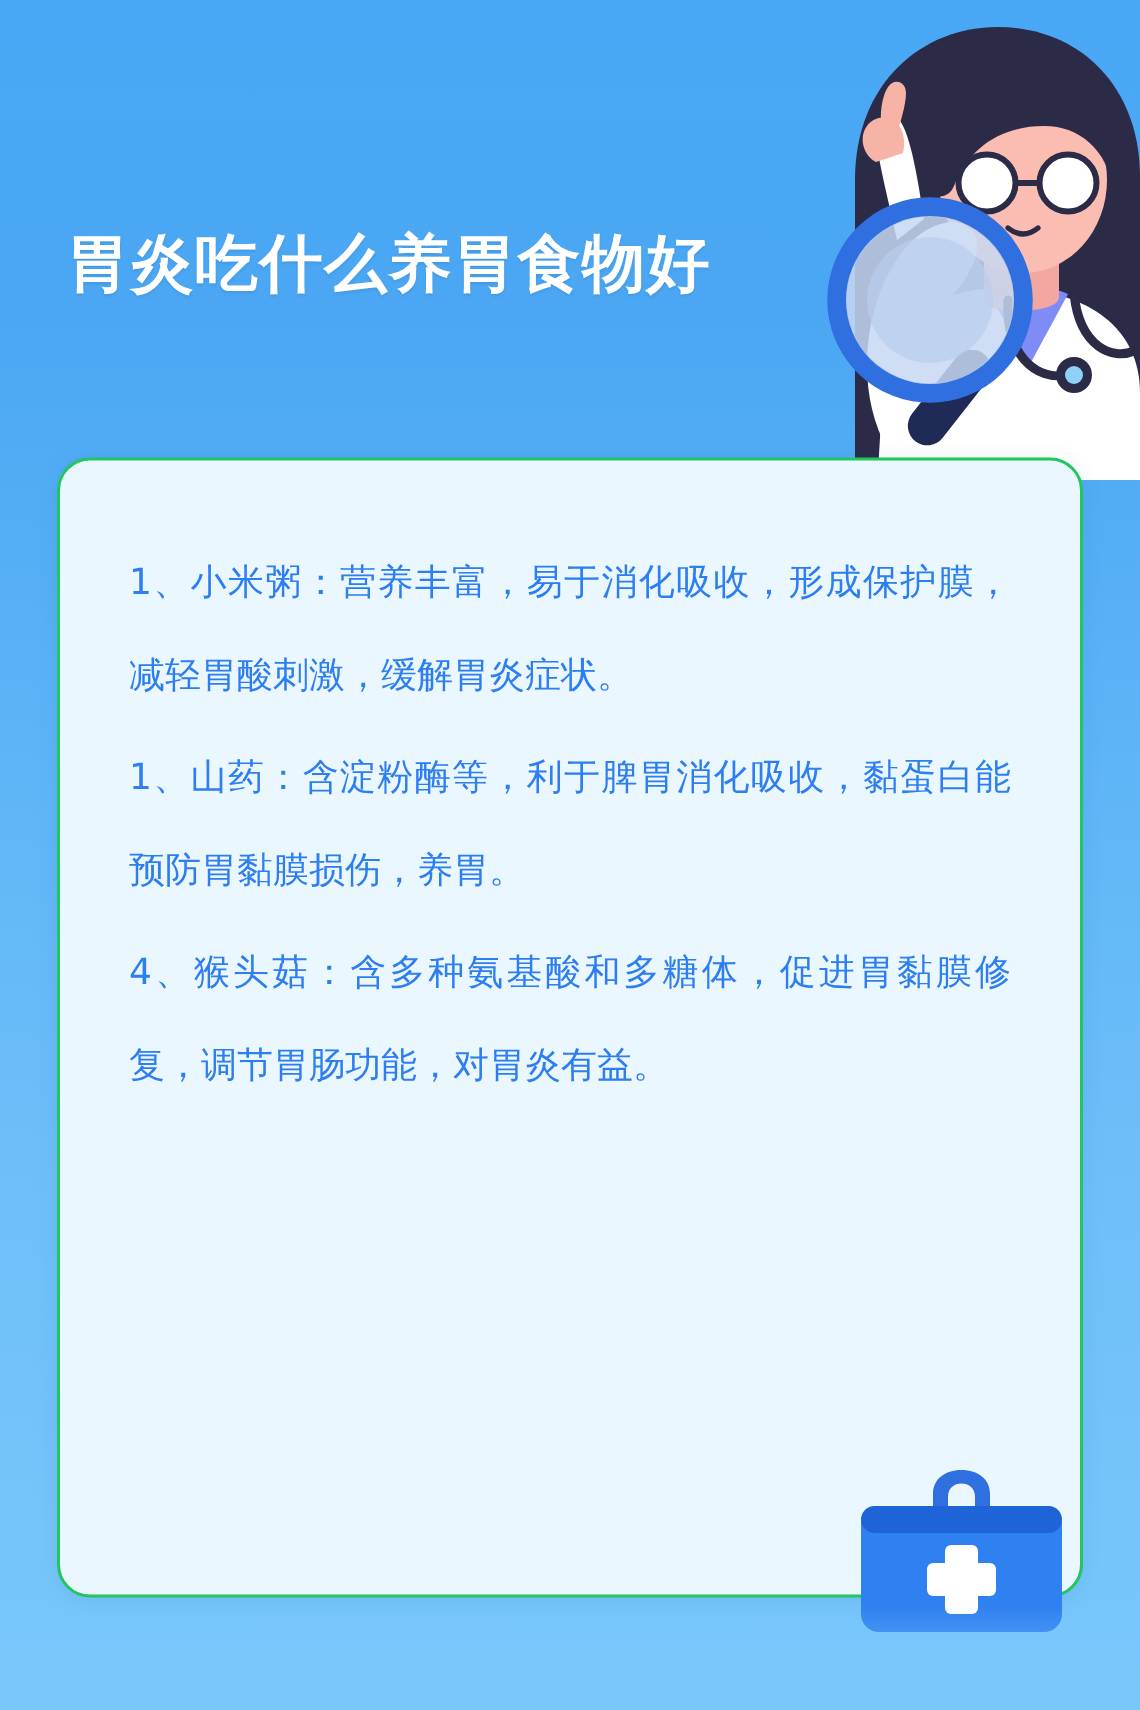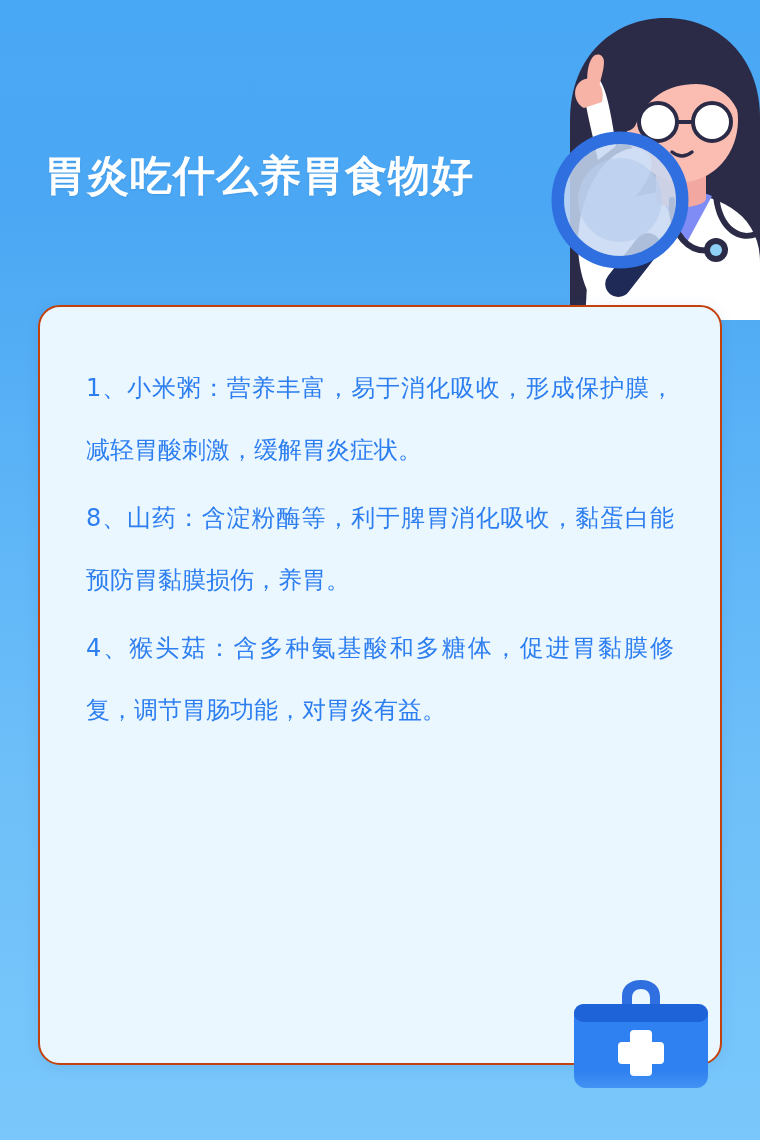--- a/index.html
+++ b/index.html
@@ -43,21 +43,21 @@
   }
 
   
   .card {
     position: absolute;
     left: 38px;
     top: 305px;
     width: 684px;
     height: 760px;
     background: #eaf7ff;
-    border: 2px solid #c2410c;
+    border: 2px solid #22c55e;
     border-radius: 22px;
     box-sizing: border-box;
     box-shadow: 0 2px 14px rgba(20, 90, 160, 0.10);
     overflow: hidden;
   }
 
   .card-inner {
     padding: 50px 46px 20px 46px;
   }
 
@@ -136,21 +136,21 @@
         <circle cx="200" cy="200" r="62" fill="none" stroke="#2f6fe0" stroke-width="13"></circle>
         <circle cx="200" cy="200" r="56" fill="#c7d8f2" opacity="0.85"></circle>
         <circle cx="200" cy="200" r="42" fill="#b8cdec" opacity="0.7"></circle>
       </g>
     </svg>
   </div>
 
   <div class="card">
     <div class="card-inner">
       <p class="para">1、小米粥：营养丰富，易于消化吸收，形成保护膜，减轻胃酸刺激，缓解胃炎症状。</p>
-      <p class="para">8、山药：含淀粉酶等，利于脾胃消化吸收，黏蛋白能预防胃黏膜损伤，养胃。</p>
+      <p class="para">1、山药：含淀粉酶等，利于脾胃消化吸收，黏蛋白能预防胃黏膜损伤，养胃。</p>
       <p class="para">4、猴头菇：含多种氨基酸和多糖体，促进胃黏膜修复，调节胃肠功能，对胃炎有益。</p>
     </div>
   </div>
 
   <div class="kit">
     <svg width="146" height="120" viewBox="0 0 146 120" xmlns="http://www.w3.org/2000/svg">
       <path d="M54 22 C54 12 62 6 73 6 C84 6 92 12 92 22 L92 30 L82 30 L82 24 C82 18 78 15 73 15 C68 15 64 18 64 24 L64 30 L54 30 Z" fill="#2f6fe0"></path>
       <rect x="6" y="30" width="134" height="84" rx="12" fill="#2f80f0"></rect>
       <rect x="6" y="30" width="134" height="18" rx="9" fill="#1f63d8"></rect>
       <rect x="62" y="56" width="22" height="46" rx="4" fill="#ffffff"></rect>

